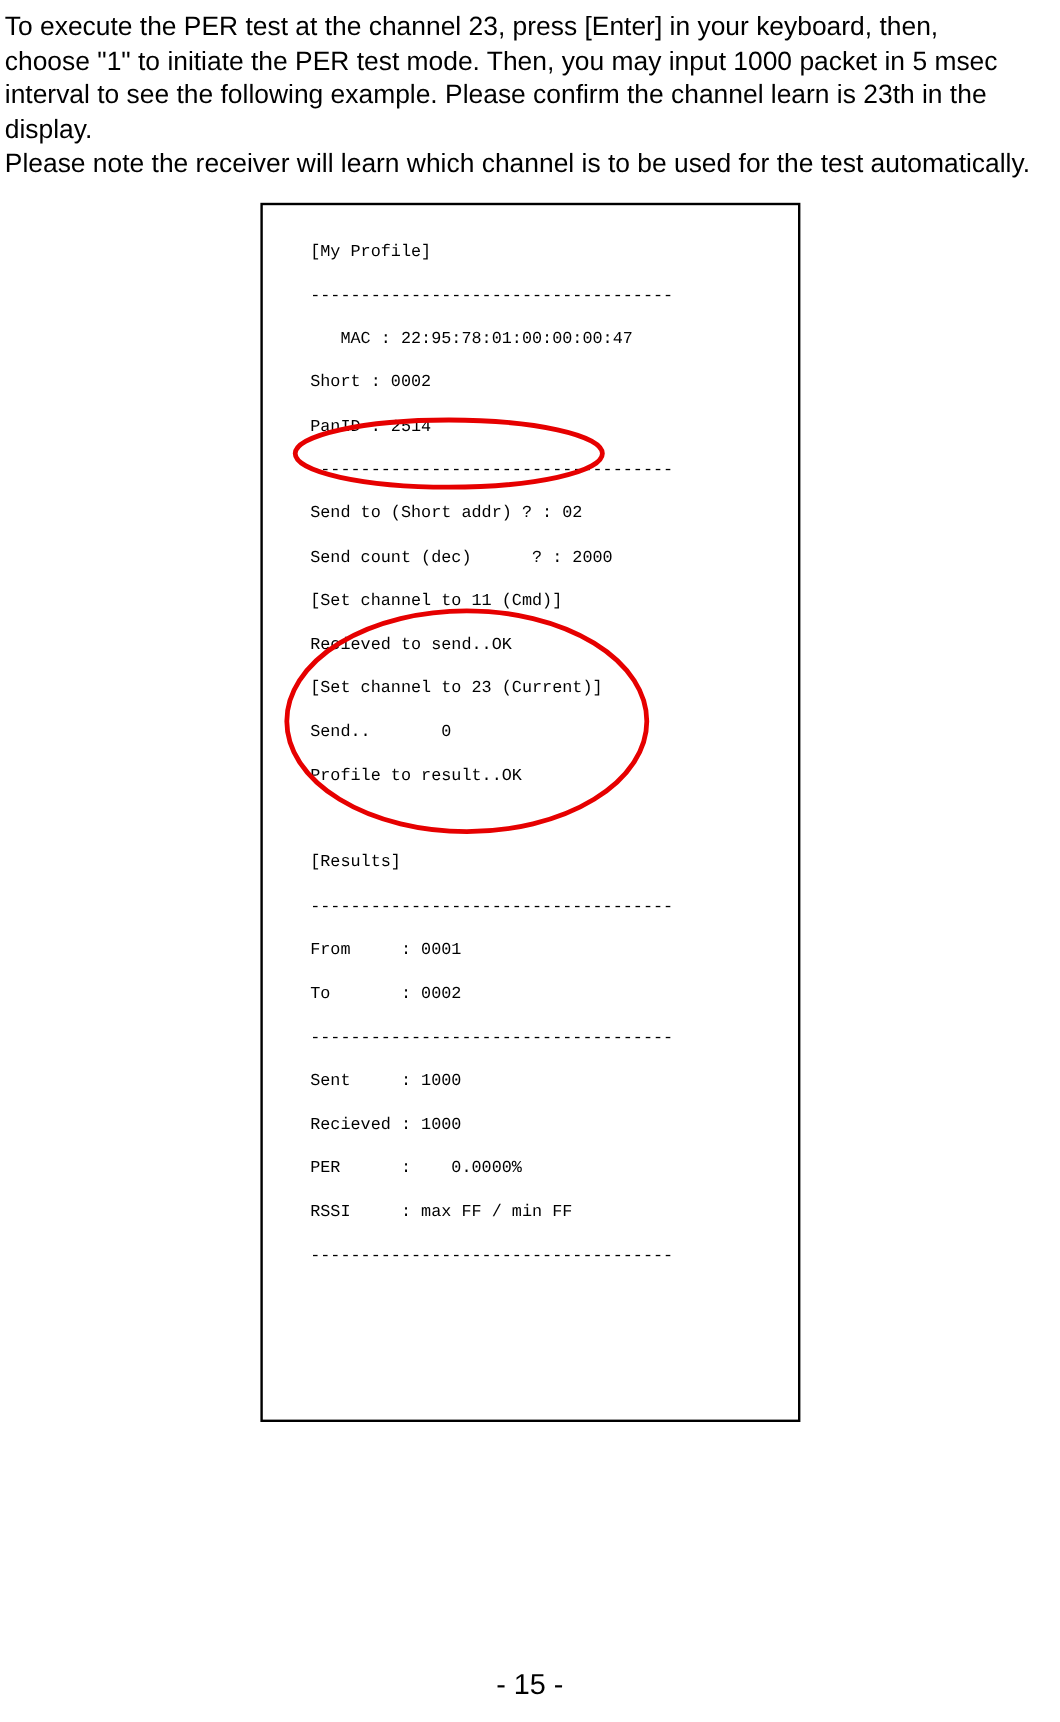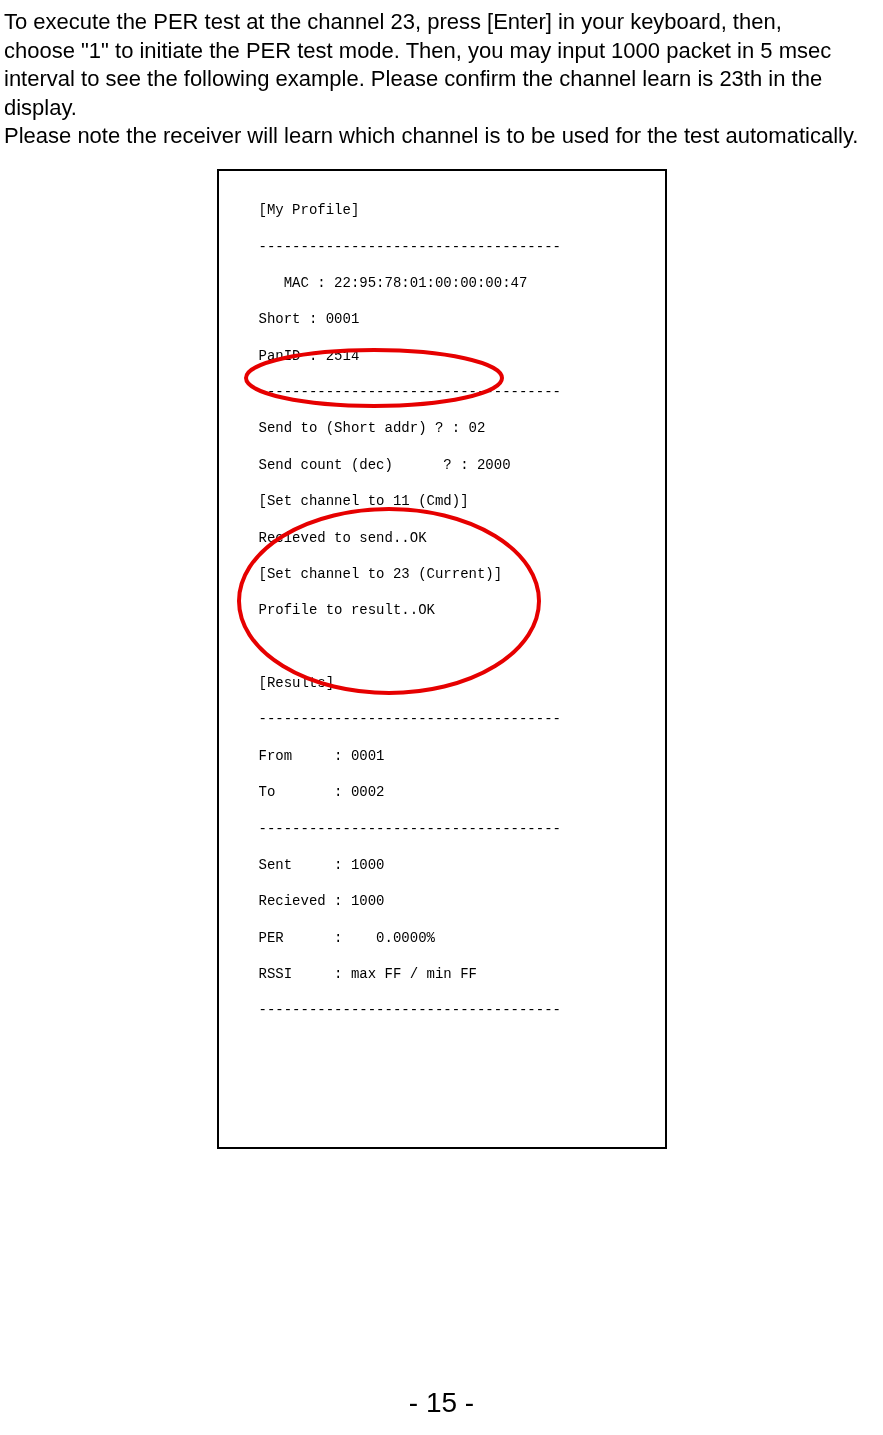--- a/index.html
+++ b/index.html
@@ -29,45 +29,46 @@
     }
     .annot {
       position: absolute;
       pointer-events: none;
     }
     .page-num {
       position: absolute;
       bottom: 16px;
       width: 100%;
       text-align: center;
-      font-size: 28px;
+      font-size: 24px;
     }
   </style>
 </head>
 <body>
 
 <div class="intro">
   <div>To execute the PER test at the channel 23, press [Enter] in your keyboard, then,</div>
   <div>choose "1" to initiate the PER test mode. Then, you may input 1000 packet in 5 msec</div>
   <div>interval to see the following example. Please confirm the channel learn is 23th in the display.</div>
   <div>Please note the receiver will learn which channel is to be used for the test automatically.</div>
 </div>
 
 <div class="terminal-box">
 <div>[My Profile]</div>
 <div>------------------------------------</div>
 <div>   MAC : 22:95:78:01:00:00:00:47</div>
-<div>Short : 0001</div>
+<div>Short : 0002</div>
 <div>PanID : 2514</div>
 <div>------------------------------------</div>
 <div>Send to (Short addr) ? : 02</div>
 <div>Send count (dec)      ? : 2000</div>
 <div>[Set channel to 11 (Cmd)]</div>
 <div>Recieved to send..OK</div>
 <div>[Set channel to 23 (Current)]</div>
+<div>Send..       0</div>
 <div>Profile to result..OK</div>
 <div></div>
 <div></div>
 <div>[Results]</div>
 <div>------------------------------------</div>
 <div>From     : 0001</div>
 <div>To       : 0002</div>
 <div>------------------------------------</div>
 <div>Sent     : 1000</div>
 <div>Recieved : 1000</div>

